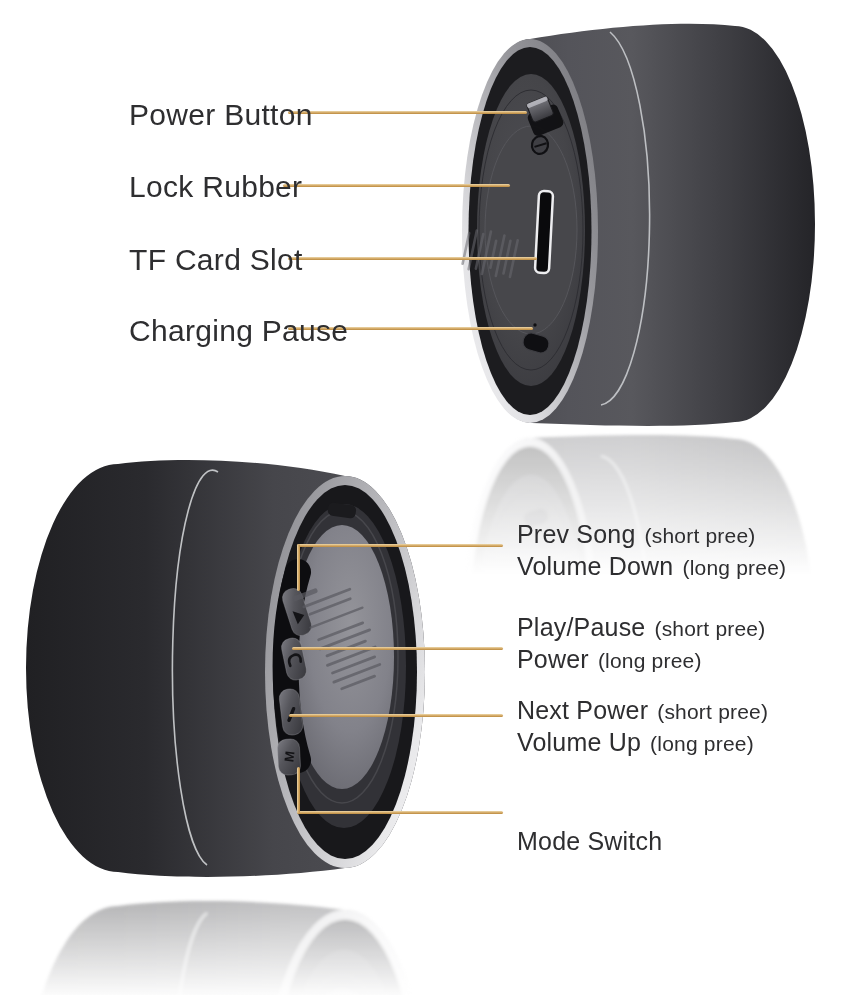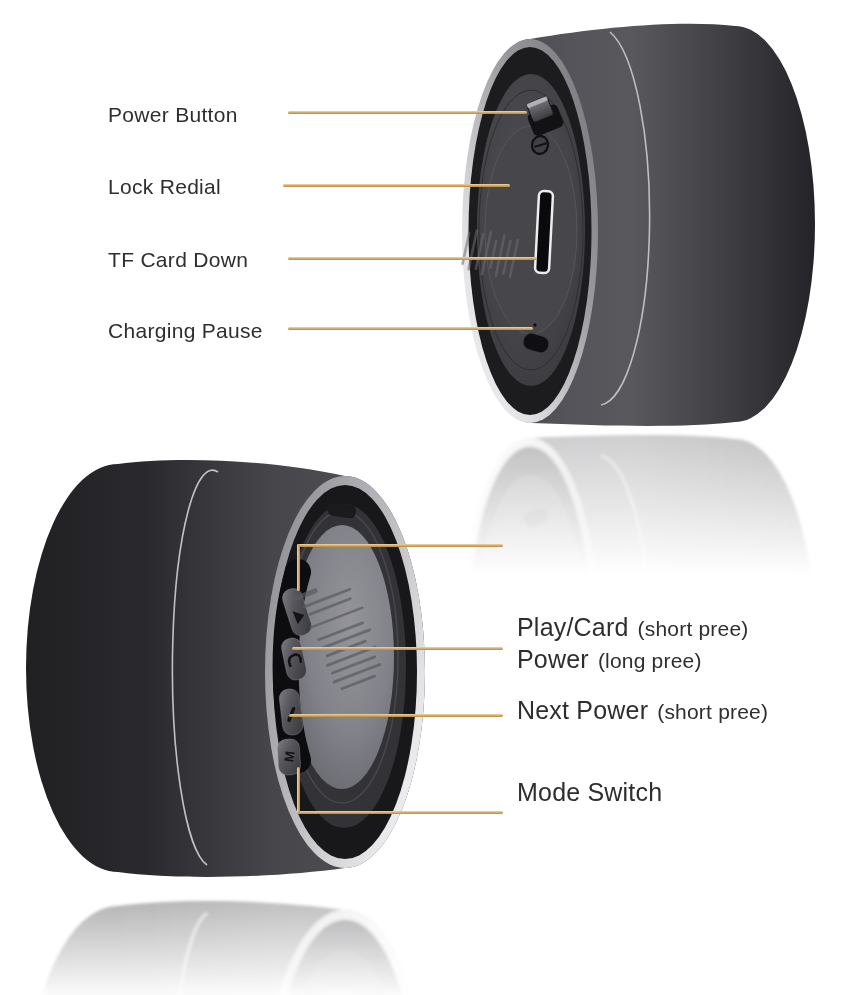--- a/index.html
+++ b/index.html
@@ -13,22 +13,22 @@
   .lead{
     position:absolute;height:3px;z-index:2;border-radius:2px;
     background:linear-gradient(to bottom,#ecd8ab,var(--leader-line,#c89a50) 65%,#b98c42);
   }
   .lead-v{
     position:absolute;width:3px;z-index:2;border-radius:2px;
     background:linear-gradient(to right,#ecd8ab,var(--leader-line,#c89a50) 65%,#b98c42);
   }
   
   .t-label{
-    position:absolute;left:108px;z-index:3;white-space:nowrap;
-    font-size:21px;line-height:27px;font-weight:500;letter-spacing:.3px;
+    position:absolute;left:129px;z-index:3;white-space:nowrap;
+    font-size:30px;line-height:27px;font-weight:500;letter-spacing:.3px;
     color:var(--label-text,#2e2e30);
   }
   .callout{
     position:absolute;left:517px;z-index:3;white-space:nowrap;
     font-size:25px;line-height:31px;font-weight:500;letter-spacing:.2px;
     color:var(--label-text,#2e2e30);
   }
   .callout .press{font-size:21px;margin-left:9px;}
 </style>
 </head>
@@ -200,35 +200,40 @@
       <use href="#botG" transform="matrix(1 0 0 -1 0 1778)" filter="url(#soften)"></use>
     </g>
   </svg>
 
   <div class="lead" style="left:288px;top:111px;width:239px"></div>
   <div class="lead" style="left:283px;top:184px;width:227px"></div>
   <div class="lead" style="left:288px;top:257px;width:249px"></div>
   <div class="lead" style="left:288px;top:327px;width:245px"></div>
 
   <div class="t-label" style="top:101px">Power Button</div>
-  <div class="t-label" style="top:173px">Lock Redial</div>
-  <div class="t-label" style="top:246px">TF Card Down</div>
+  <div class="t-label" style="top:173px">Lock Rubber</div>
+  <div class="t-label" style="top:246px">TF Card Slot</div>
   <div class="t-label" style="top:317px">Charging Pause</div>
 
   <div class="lead" style="left:297px;top:544px;width:206px"></div>
   <div class="lead-v" style="left:297px;top:544px;height:47px"></div>
   <div class="lead" style="left:292px;top:647px;width:211px"></div>
   <div class="lead" style="left:289px;top:714px;width:214px"></div>
   <div class="lead" style="left:297px;top:811px;width:206px"></div>
   <div class="lead-v" style="left:297px;top:767px;height:46px"></div>
 
+  <div class="callout" style="top:519px">
+    <div><span>Prev Song</span><span class="press">(short pree)</span></div>
+    <div><span>Volume Down</span><span class="press">(long pree)</span></div>
+  </div>
   <div class="callout" style="top:612px">
-    <div><span>Play/Card</span><span class="press">(short pree)</span></div>
+    <div><span>Play/Pause</span><span class="press">(short pree)</span></div>
     <div><span>Power</span><span class="press">(long pree)</span></div>
   </div>
   <div class="callout" style="top:695px">
     <div><span>Next Power</span><span class="press">(short pree)</span></div>
-  </div>
-  <div class="callout" style="top:777px">
+    <div><span>Volume Up</span><span class="press">(long pree)</span></div>
+  </div>
+  <div class="callout" style="top:826px">
     <div><span>Mode Switch</span></div>
   </div>
 
 </div>
 
 </body></html>

